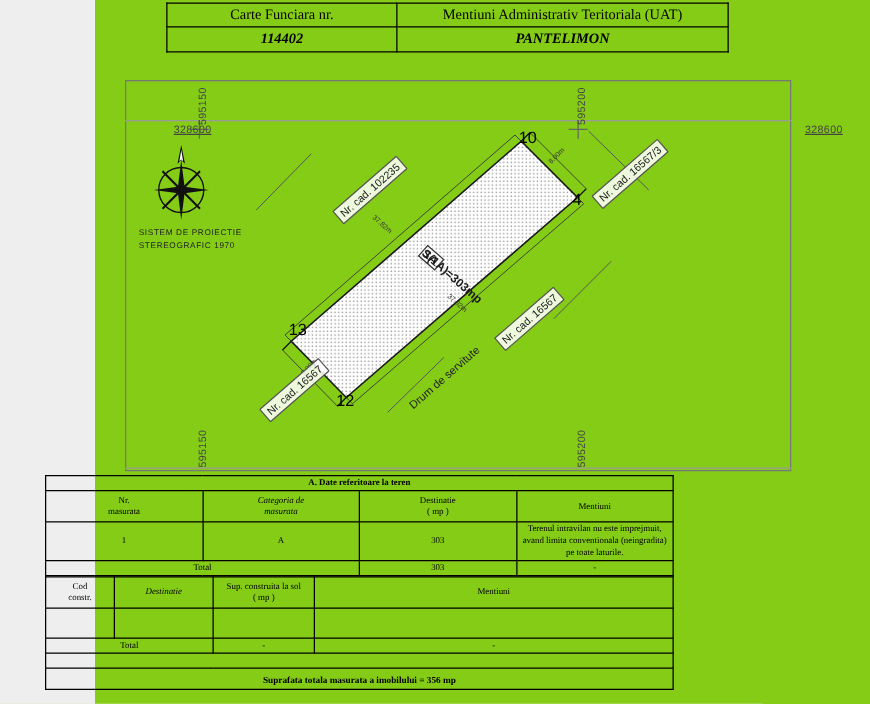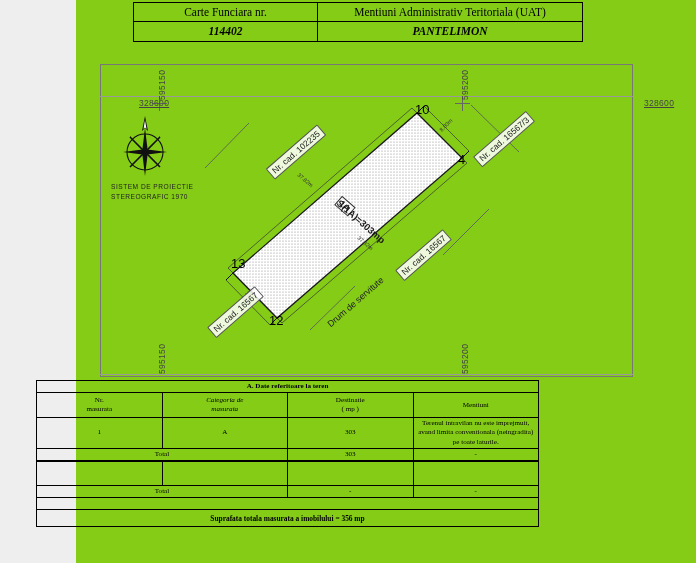--- a/index.html
+++ b/index.html
@@ -356,20 +356,32 @@
       <td colspan="2">Total</td>
       <td>303</td>
       <td>-</td>
     </tr>
   </tbody>
     </table>
 
   <table class="dt">
     <tbody>
     <tr>
+      <td class="c1 hdr">
+        <div>Cod</div>
+        <div>constr.</div>
+      </td>
+      <td class="c2 hdr">Destinatie</td>
+      <td class="c3 hdr">
+        <div>Sup. construita la sol</div>
+        <div>( mp )</div>
+      </td>
+      <td class="hdr">Mentiuni</td>
+    </tr>
+    <tr>
       <td class="row-tall"></td>
       <td class="row-tall"></td>
       <td class="row-tall"></td>
       <td class="row-tall"></td>
     </tr>
     <tr>
       <td colspan="2">Total</td>
       <td>-</td>
       <td>-</td>
     </tr>

